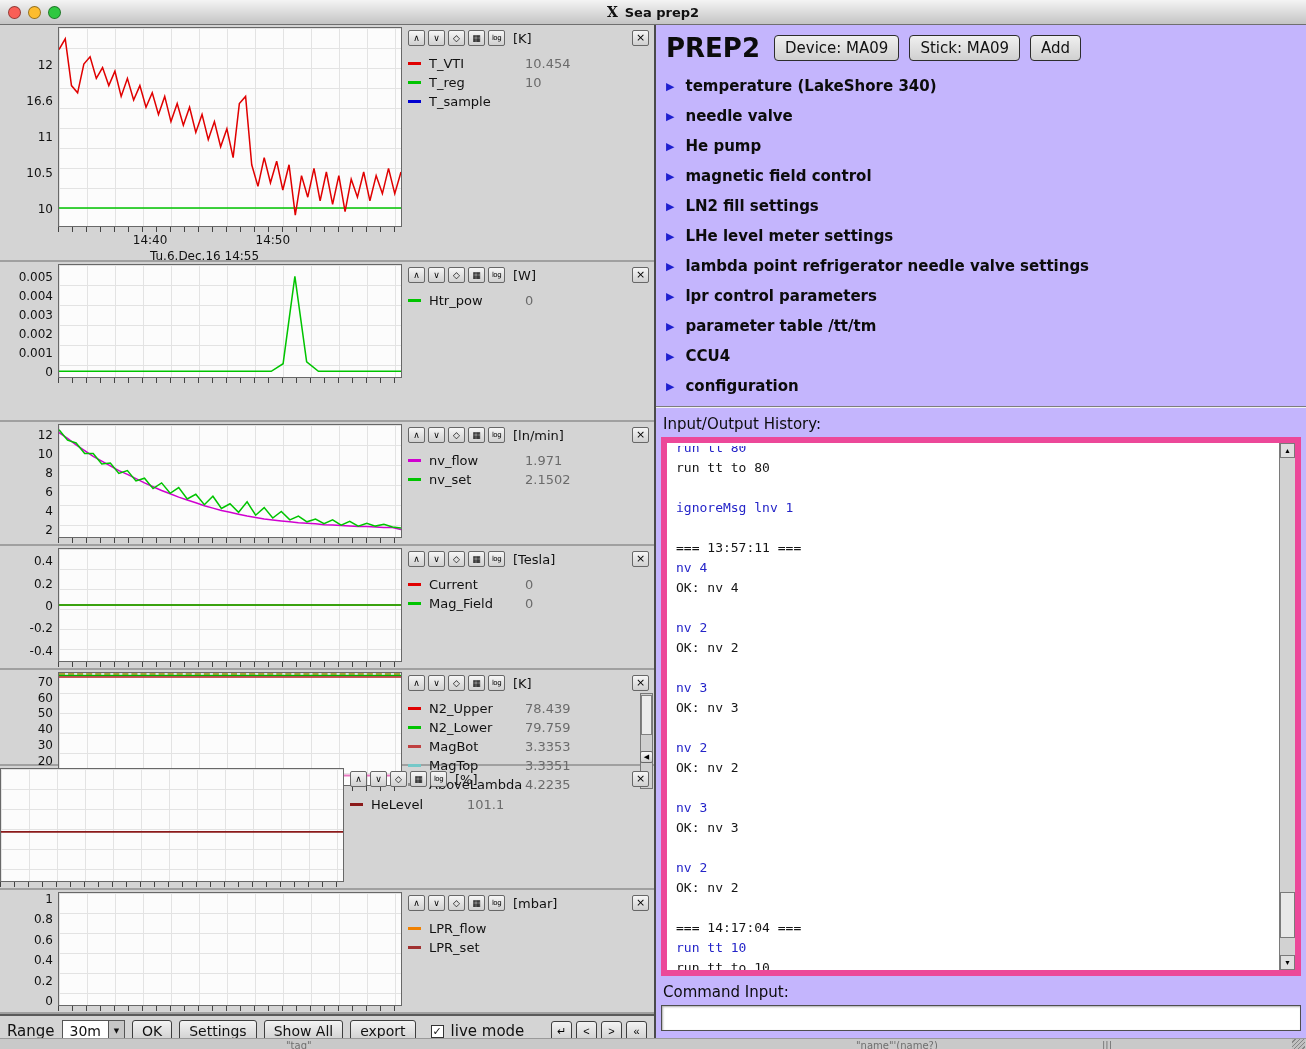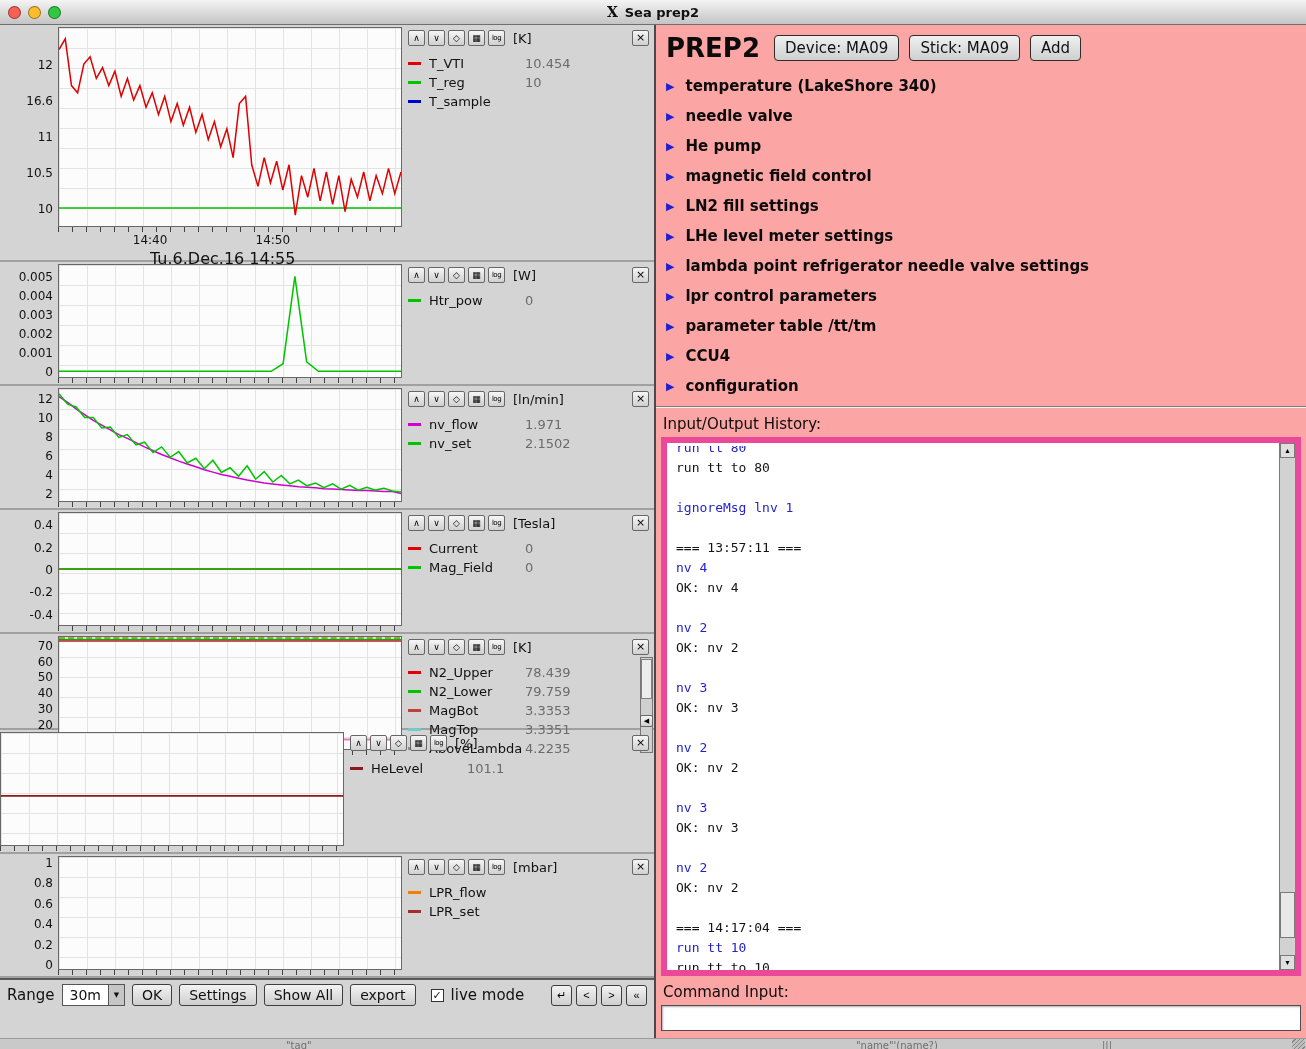--- a/index.html
+++ b/index.html
@@ -12,36 +12,36 @@
     display:flex; align-items:center; justify-content:center; position:relative;
     font-size:13px; font-weight:bold; color:#101010; }
   .lights { position:absolute; left:8px; top:6px; display:flex; gap:7px; }
   .light { width:13px; height:13px; border-radius:50%; border:1px solid rgba(0,0,0,.4); display:inline-block; }
   .light.red { background:#f95f57; } .light.yellow { background:#fdbc2e; } .light.green { background:#2fc840; }
   .x11 { font-family:"DejaVu Serif", serif; font-weight:bold; font-size:14px; margin-right:7px; }
 
   
   .main { display:flex; height:1013px; }
   .left { width:656px; background:#d4d4d4; border-right:2px solid #4a4a4a; }
-  .right { flex:1; display:flex; flex-direction:column; background:#fca5a5; }
+  .right { flex:1; display:flex; flex-direction:column; background:#c4b5fd; }
 
   
   .chart-row { display:flex; border-bottom:2px solid #a0a0a0; position:relative; padding-top:2px; }
   .yaxis { width:58px; position:relative; font-size:12px; color:#111; }
   .ytick { position:absolute; right:5px; }
   .plotwrap { width:344px; }
   .plot { position:relative; border:1px solid #686868; background:#fcfcfc;
     background-image:linear-gradient(#e3e3e3 1px, transparent 1px),
                      linear-gradient(90deg,#e3e3e3 1px, transparent 1px);
     background-size:28px 20px; overflow:hidden; }
   .plot svg { display:block; }
   .tickstrip { height:5px; background-image:repeating-linear-gradient(90deg,#444 0 1px, transparent 1px 14px); }
   .xaxis { height:16px; position:relative; font-size:12px; color:#111; }
   .xtick { position:absolute; top:1px; transform:translateX(-50%); }
-  .chart-date { padding-left:92px; font-size:16px; color:#111; margin-top:1px; }
+  .chart-date { padding-left:92px; font-size:12px; color:#111; margin-top:1px; }
 
   .side { flex:1; position:relative; padding:2px 4px 0 6px; font-size:13px; color:#111; }
   .toolbar { display:flex; gap:3px; align-items:center; height:18px; }
   .tbtn { width:17px; height:16px; border:1px solid #676767; border-radius:2px;
     background:linear-gradient(#f6f6f6,#d0d0d0); font-size:9px; line-height:13px; text-align:center;
     padding:0; font-family:"DejaVu Sans",sans-serif; }
   .tbtn.logbtn { font-size:7px; letter-spacing:-0.5px; }
   .unit { margin-left:5px; font-size:13px; }
   .closebtn { position:absolute; right:5px; top:3px; font-size:11px; line-height:12px; }
   .legend { margin-top:7px; }
@@ -164,21 +164,21 @@
                   <span class="lval">10</span>
                 </div>
                 <div class="lrow">
                   <span class="ldash" style="background: rgb(0, 0, 208);"></span>
                   <span class="lname">T_sample</span>
                   <span class="lval"></span>
                 </div>
               </div>
             </div>
           </div>
-          <div class="chart-row" style="height: 124px;">
+          <div class="chart-row" style="height: 160px;">
             <div class="yaxis">
               <div class="ytick" style="top: 6.38983px;">0.005</div>
               <div class="ytick" style="top: 25.3729px;">0.004</div>
               <div class="ytick" style="top: 44.3559px;">0.003</div>
               <div class="ytick" style="top: 63.339px;">0.002</div>
               <div class="ytick" style="top: 82.322px;">0.001</div>
               <div class="ytick" style="top: 101.305px;">0</div>
             </div>
             <div class="plotwrap">
               <div class="plot" style="height: 114px;">

